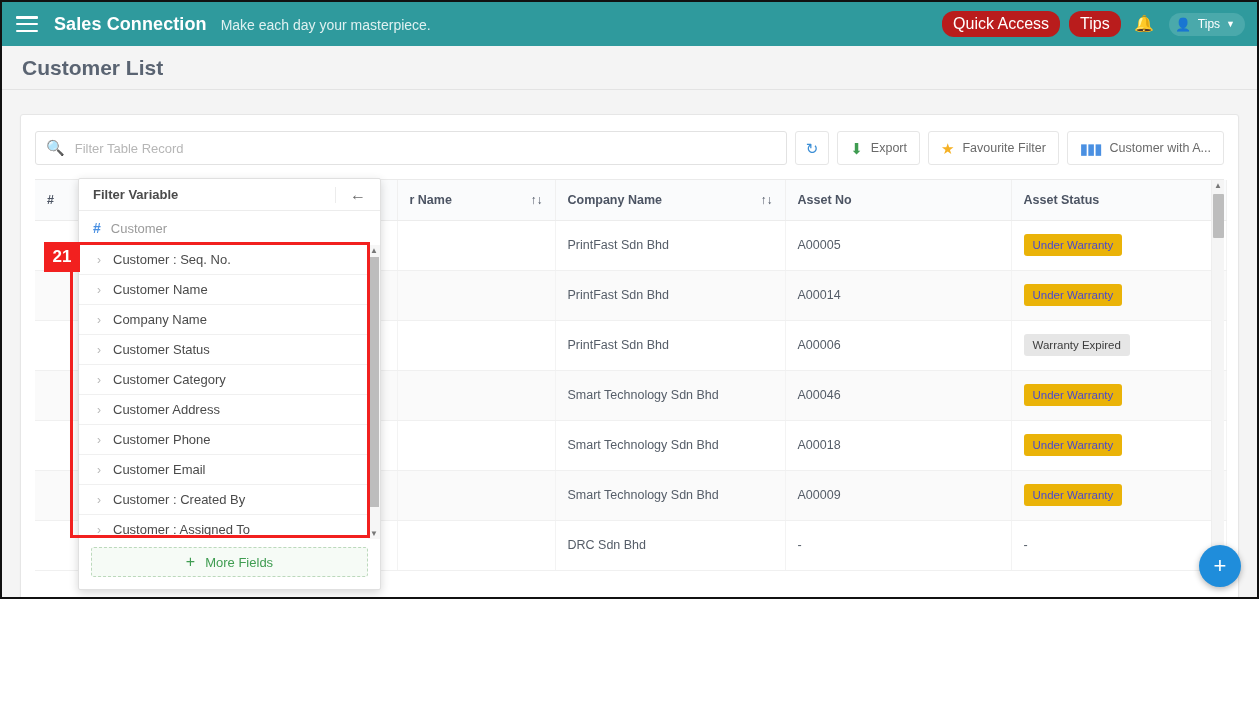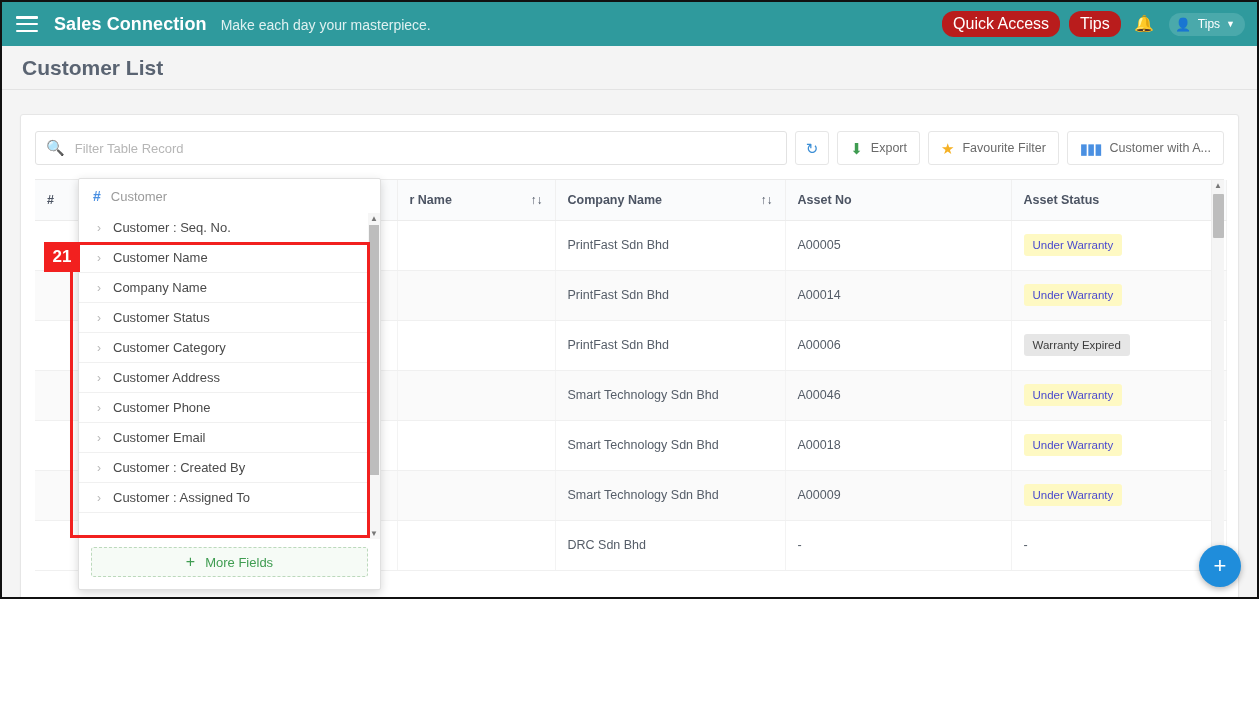--- a/index.html
+++ b/index.html
@@ -125,21 +125,21 @@
     border: 1.6px solid #1565c0; border-radius: 2px; position: relative;
     cursor: pointer;
   }
   .linkicon::after {
     content: "↗"; position: absolute; left: 1px; top: -4px;
     font-size: 12px; color: #1565c0; line-height: 17px;
   }
   .badge {
     display: inline-block; font-size: 11.5px; padding: 5px 9px; border-radius: 3px;
   }
-  .badge.warranty { background: #fef9c3; color: #4a4ad0; }
+  .badge.warranty { background: #eab308; color: #4a4ad0; }
   .badge.expired { background: #e6e6e6; color: #3d3d3d; }
 
   
   .vscroll {
     position: absolute; right: 0; top: 0; width: 13px; height: 374px;
     background: #f5f5f5; border-left: 1px solid #eee;
   }
   .vscroll .thumb {
     position: absolute; top: 14px; left: 1px; width: 11px; height: 44px;
     background: #bdbdbd; border-radius: 1px;
@@ -440,20 +440,24 @@
           <button class="pg">‹</button>
           <button class="pg active">1</button>
           <button class="pg">›</button>
           <button class="pg">»</button>
         </div>
       </div>
     </div>
   </div>
 
   <div class="dropdown">
+    <div class="dd-head">
+      <span class="dd-title">Filter Variable</span>
+      <span class="dd-back">←</span>
+    </div>
     <div class="dd-section">
       <span class="dd-hash">#</span>
       <span class="dd-section-label">Customer</span>
     </div>
     <div class="dd-list">
       <div class="dd-item">
         <span class="dd-chev">›</span>
         <span>Customer : Seq. No.</span>
       </div>
       <div class="dd-item">

